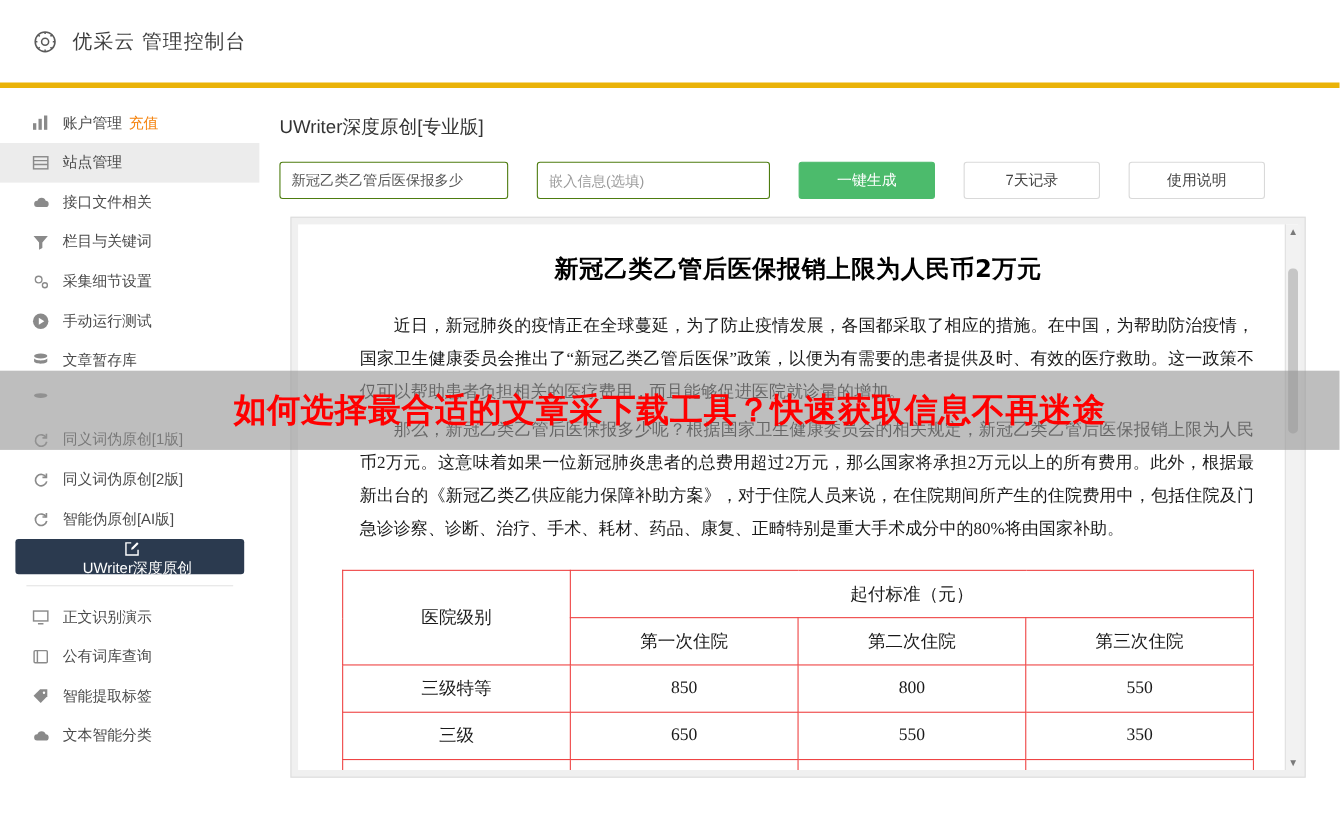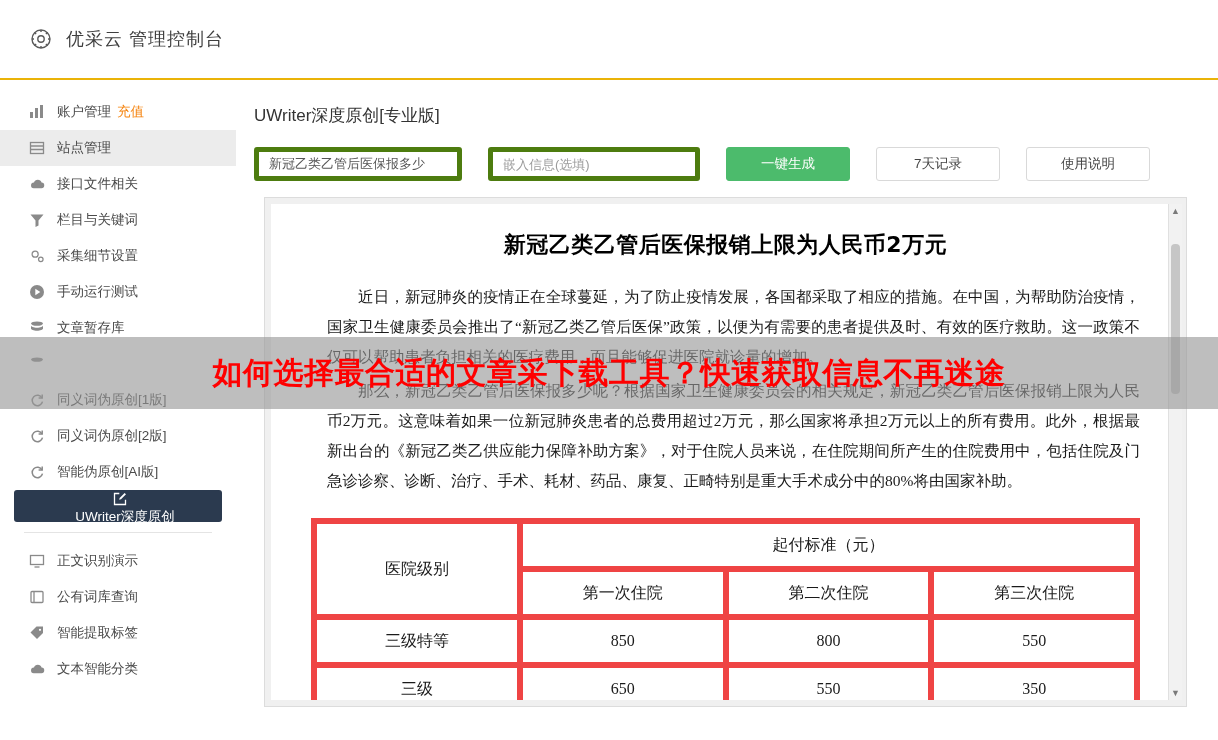--- a/index.html
+++ b/index.html
@@ -12,21 +12,21 @@
     position: relative;
     width: 1218px;
     height: 740px;
     overflow: hidden;
     background: #ffffff;
   }
 
   
   .header {
     height: 80px;
-    border-bottom: 2px solid #eab308;
+    border-bottom: 5px solid #eab308;
     display: flex;
     align-items: center;
     padding-left: 28px;
     box-sizing: border-box;
     background: #ffffff;
   }
   .header .logo-icon {
     width: 26px;
     height: 26px;
     margin-right: 12px;
@@ -114,21 +114,21 @@
   }
   .toolbar {
     display: flex;
     align-items: center;
     gap: 26px;
     margin-bottom: 16px;
   }
   .tb-input {
     width: 208px;
     height: 34px;
-    border: 5px solid #4d7c0f;
+    border: 1px solid #4d7c0f;
     border-radius: 3px;
     padding: 0 10px;
     box-sizing: border-box;
     font-size: 13px;
     color: #555;
     background: #fff;
     outline: none;
     font-family: "Liberation Sans", sans-serif;
   }
   .tb-input.wide { width: 212px; }
@@ -189,21 +189,21 @@
     margin: 0 0 4px 16px;
   }
   .doc-table {
     width: 100%;
     border-collapse: collapse;
     margin-top: 22px;
     font-family: "Liberation Serif", serif;
     color: #1a1a1a;
   }
   .doc-table td, .doc-table th {
-    border: 6px solid #ef4444;
+    border: 1px solid #ef4444;
     text-align: center;
     font-size: 16px;
     font-weight: normal;
     height: 42px;
     padding: 0 6px;
   }
   .doc-table .lvl { width: 25%; }
 
   
   .doc-scroll {

